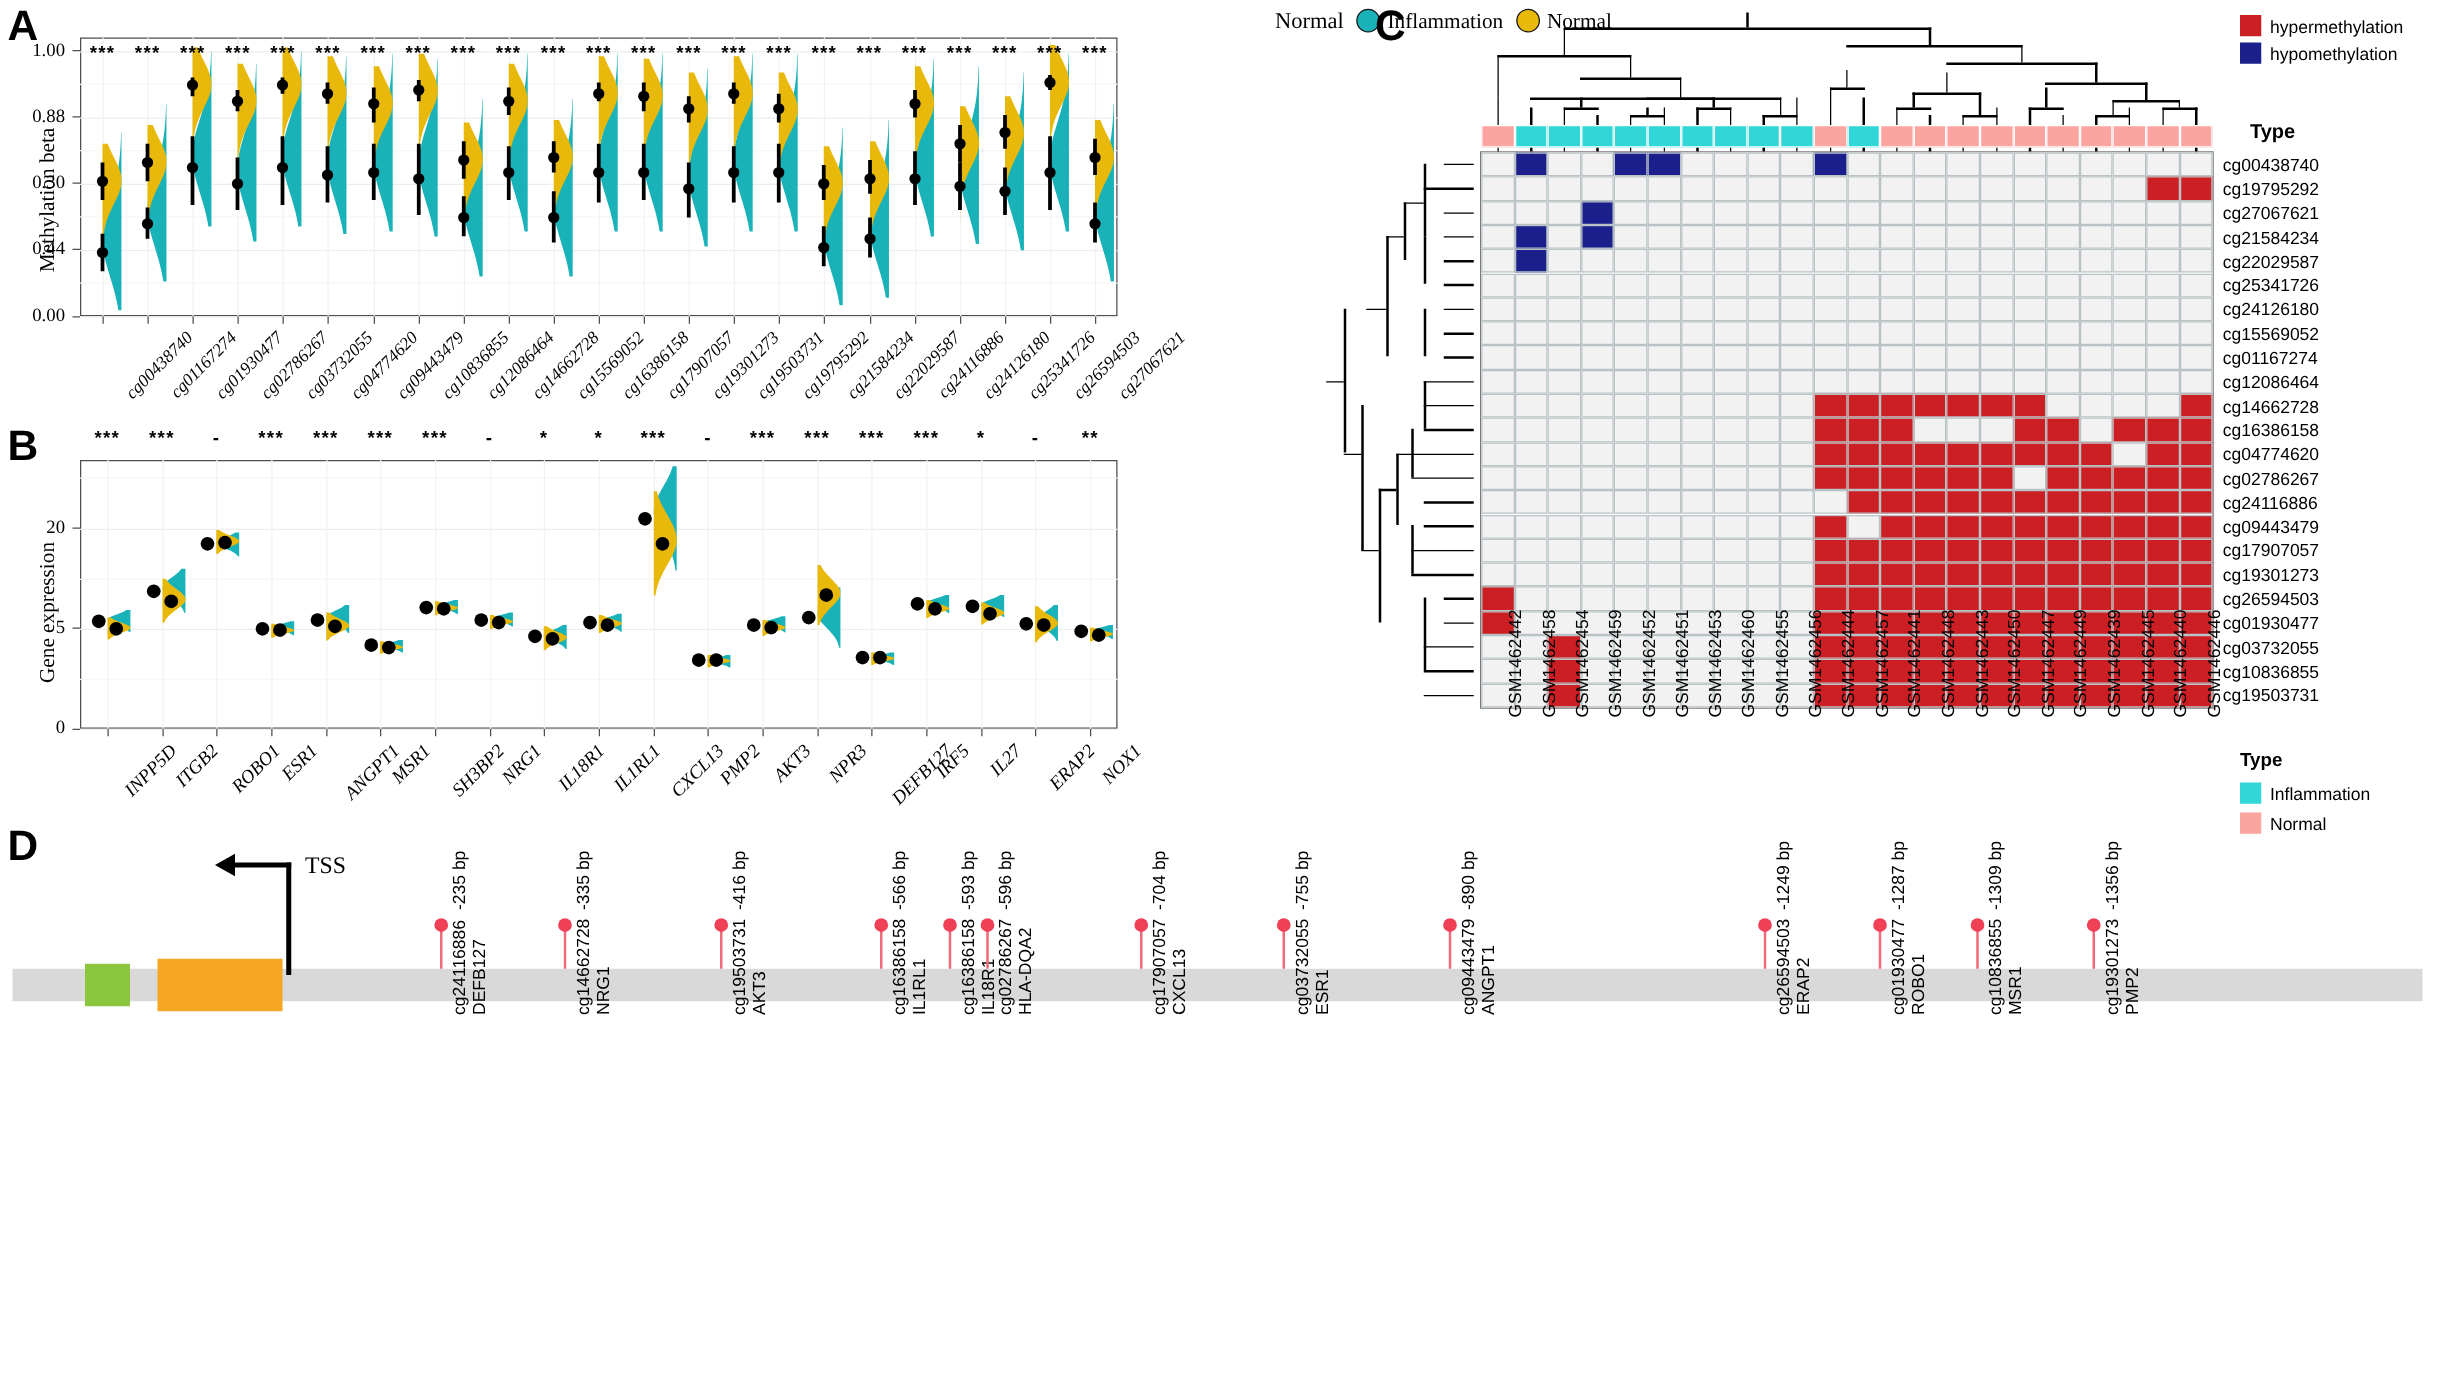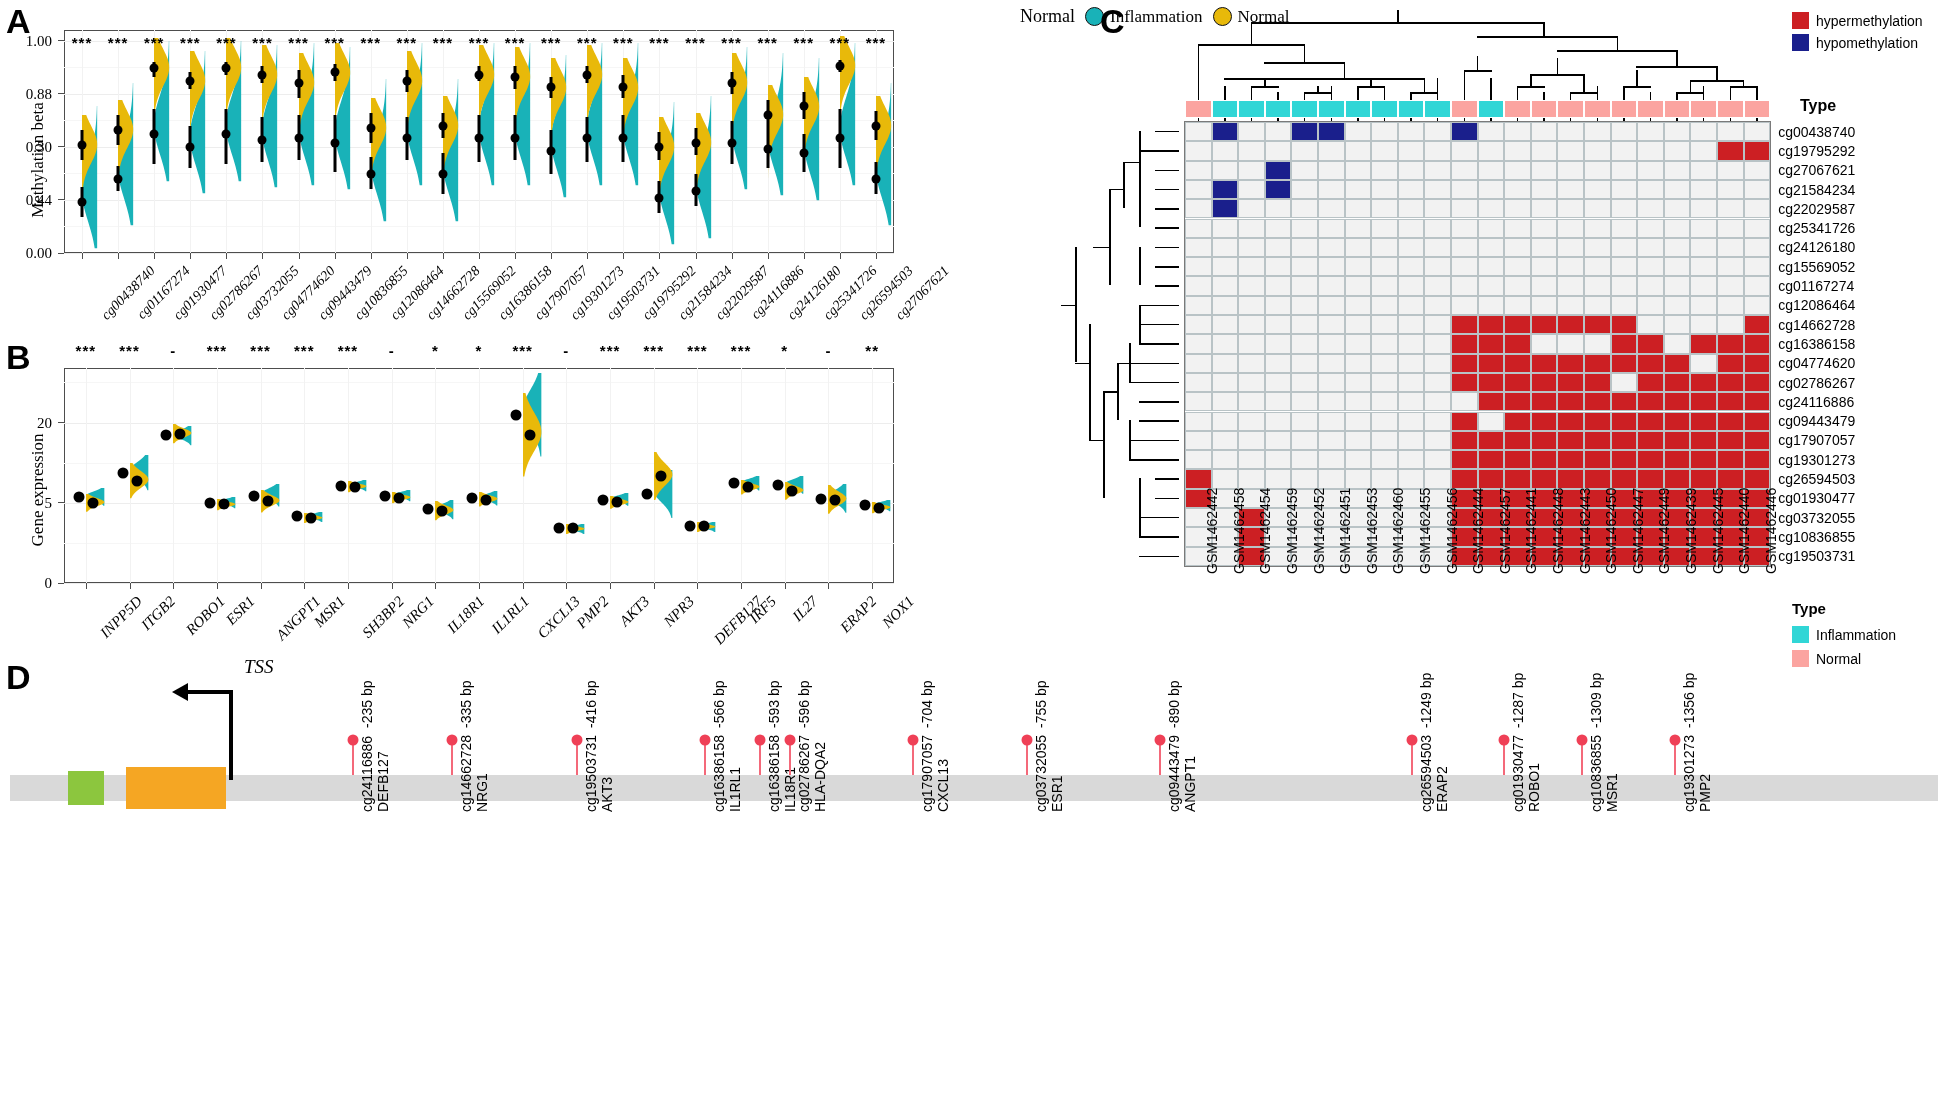--- a/index.html
+++ b/index.html
@@ -1549,21 +1549,21 @@
   </div>
 
 <div class="panel-letter" style="left:6px;top:660px;">D</div>
 <div id="panelD">
     <div class="d-track" style="left:10px;top:775px;width:1928px;height:26px;"></div>
     <div class="d-exon" style="position:absolute;left:68px;top:771px;width:36px;height:34px;background:#8CC63E;"></div>
     <div class="d-exon" style="position:absolute;left:126px;top:767px;width:100px;height:42px;background:#F5A623;"></div>
     <div style="position:absolute;left:229px;top:690px;width:4px;height:90px;background:#000;"></div>
     <div style="position:absolute;left:186px;top:690px;width:47px;height:4px;background:#000;"></div>
     <div style="position:absolute;left:172px;top:683px;width:0;height:0;border-top:9px solid transparent;border-bottom:9px solid transparent;border-right:16px solid #000;"></div>
-    <div class="tss-text" style="left:244px;top:656px;font-style:italic;">TSS</div>
+    <div class="tss-text" style="left:244px;top:682px;">TSS</div>
     <div class="d-lolli-stem" style="left:353px;top:740px;height:35px;"></div>
     <div class="d-lolli-head" style="left:353px;top:740px;"></div>
     <div class="d-bp" style="left:359px;top:728px;transform:rotate(-90deg);transform-origin:left top;">-235 bp</div>
     <div class="d-gene" style="left:359px;top:812px;transform:rotate(-90deg);transform-origin:left top;">
       <div>cg24116886</div>
       <div>DEFB127</div>
     </div>
     <div class="d-lolli-stem" style="left:452px;top:740px;height:35px;"></div>
     <div class="d-lolli-head" style="left:452px;top:740px;"></div>
     <div class="d-bp" style="left:458px;top:728px;transform:rotate(-90deg);transform-origin:left top;">-335 bp</div>

